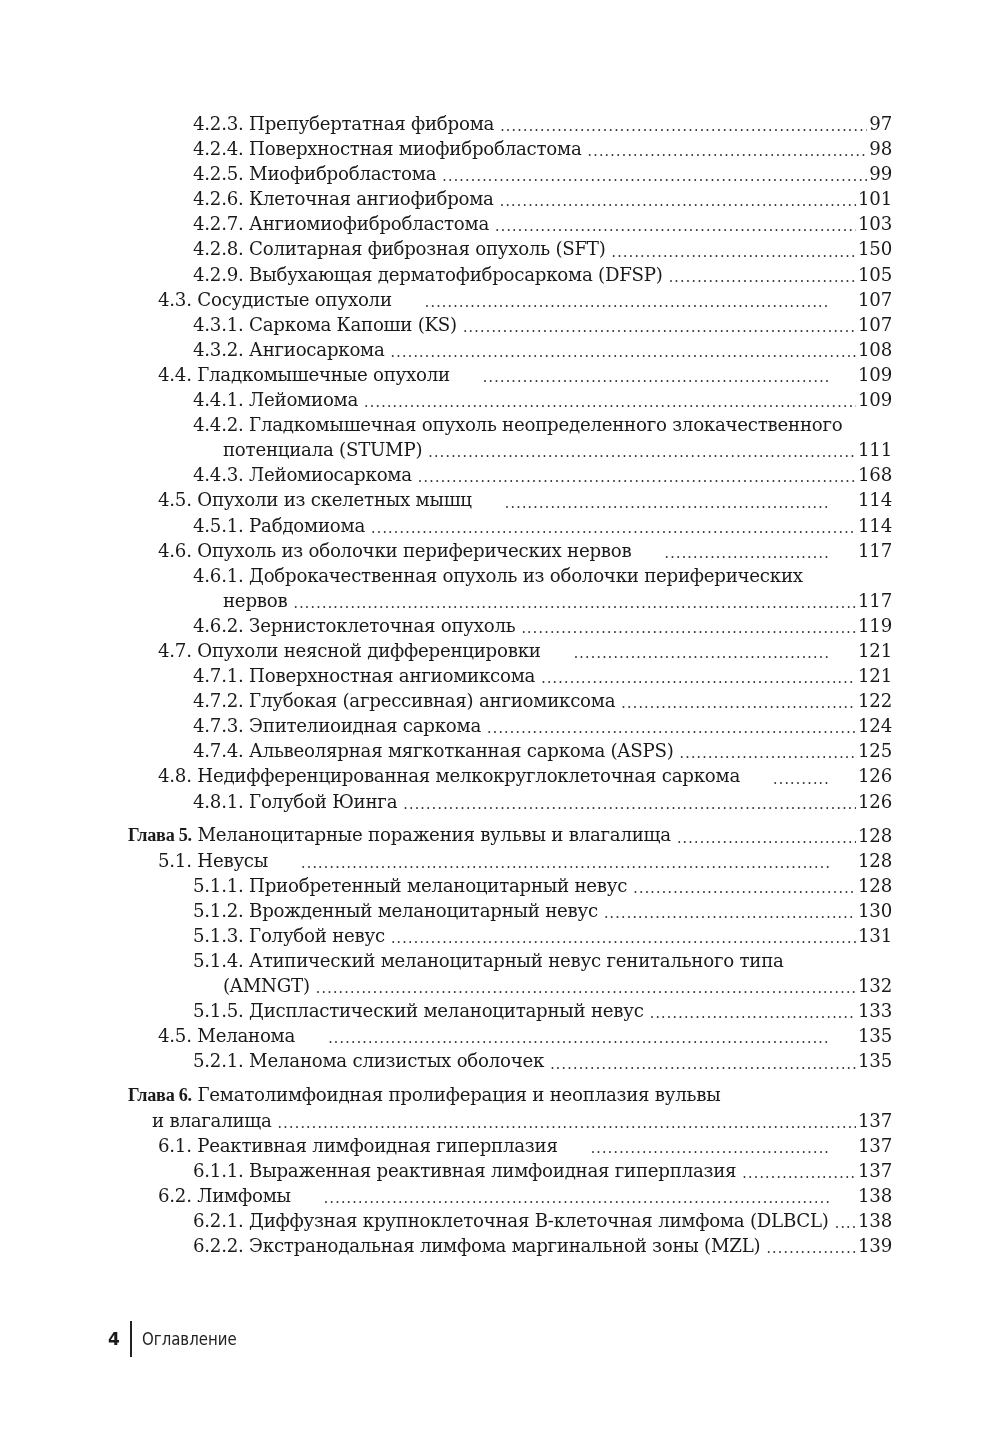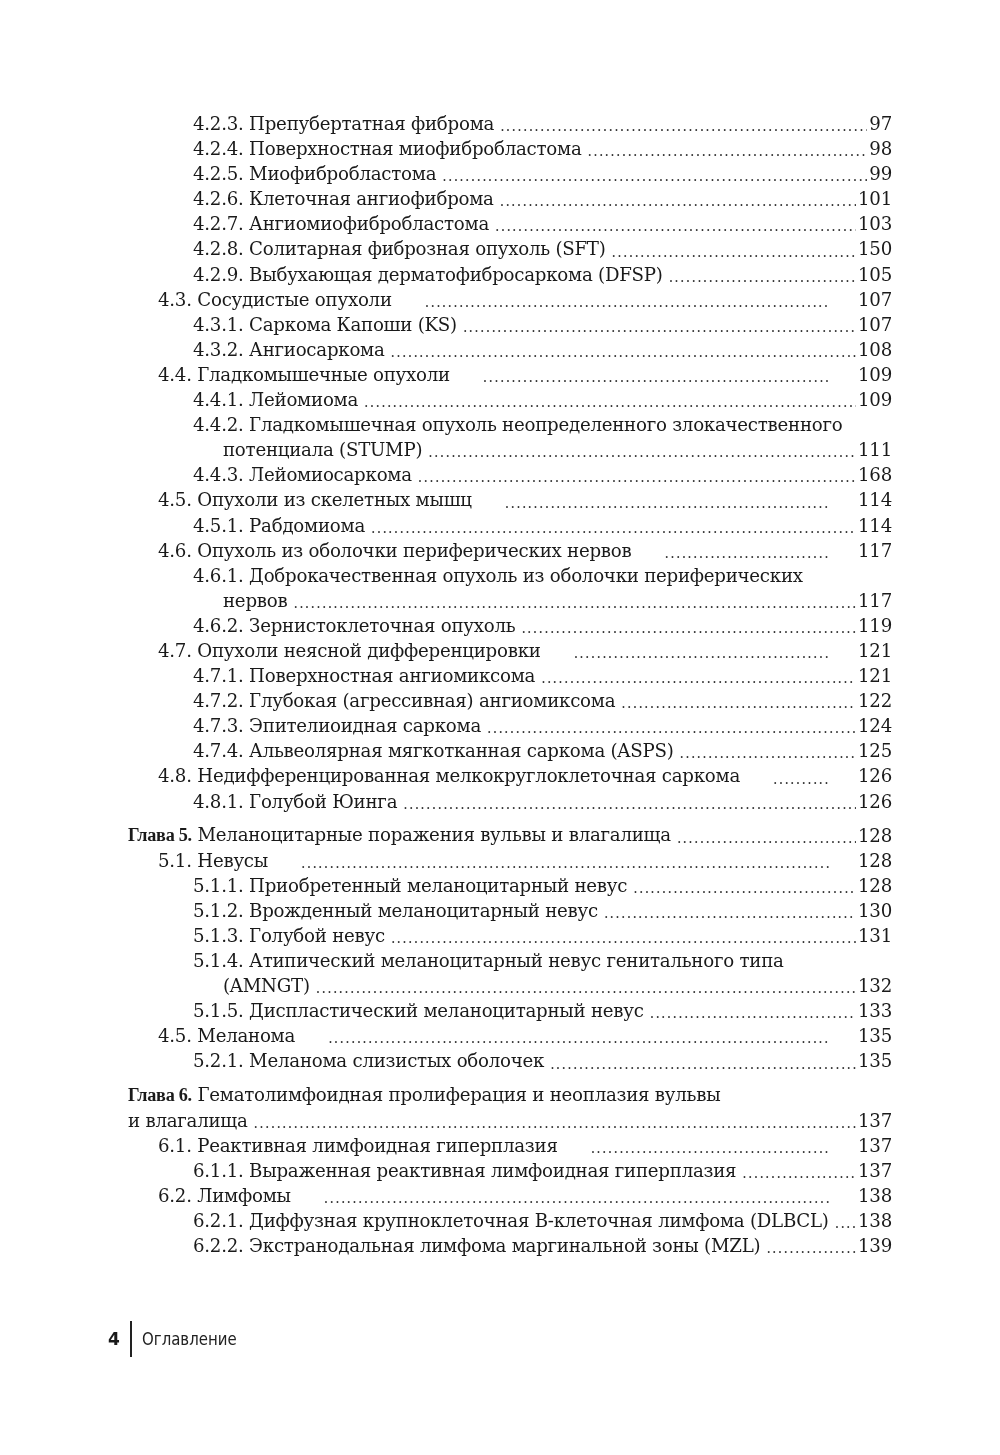--- a/index.html
+++ b/index.html
@@ -8,21 +8,21 @@
   #toc { position:absolute; left:128px; top:111px; width:764px; }
   .row { position:relative; display:flex; align-items:flex-end; font-size:18.2px; line-height:25.1px; letter-spacing:-0.25px; }
   .row.l0 { padding-left:0; }
   .row.l1 { padding-left:30px;gap:27px; }
   .row.l2 { padding-left:65px;text-align:center; }
   .row .txt { white-space:nowrap; background:#fff; padding-right:6px; position:relative; z-index:1; }
   .row .dots { flex:1; overflow:hidden; white-space:nowrap; letter-spacing:1.2px; font-size:14px; line-height:20px; color:#333; }
   .row .dots::before { content:". . . . . . . . . . . . . . . . . . . . . . . . . . . . . . . . . . . . . . . . . . . . . . . . . . . . . . . . . . . . . . . . . . . . . . . . . . . . . . . . . . . . . . . . . . . . . . . . . . . . . . . . . . . . . . . . . . . . . . . . . . . . . . . . . . . . . . . . . . . . . . . . . . . . . . . . . . . . . . . . . . . . . . ."; letter-spacing:-1.6px; }
   .row .pg { white-space:nowrap; padding-left:2px; }
   .row.cont { padding-left:95px;text-align:right; }
-  .row.l0cont { padding-left:0; }
+  .row.l0cont { padding-left:0;margin-left:24px; }
   .chapter { margin-top:8px; }
   .chapter b { font-weight:bold;font-family:Liberation Serif, serif; }
   #footer { position:absolute; left:108px; top:1322px; height:34px; display:flex; align-items:center;
             font-family:"DejaVu Sans","Liberation Sans",sans-serif; }
   #footer .num { font-weight:bold; font-size:17px; margin-right:10px; }
   #footer .bar { width:2px; height:36px; background:#222; margin-right:10px; }
   #footer .lbl { font-size:17px; color:#222; transform:scaleX(0.88); transform-origin:left; }
 </style>
 </head>
 <body>

